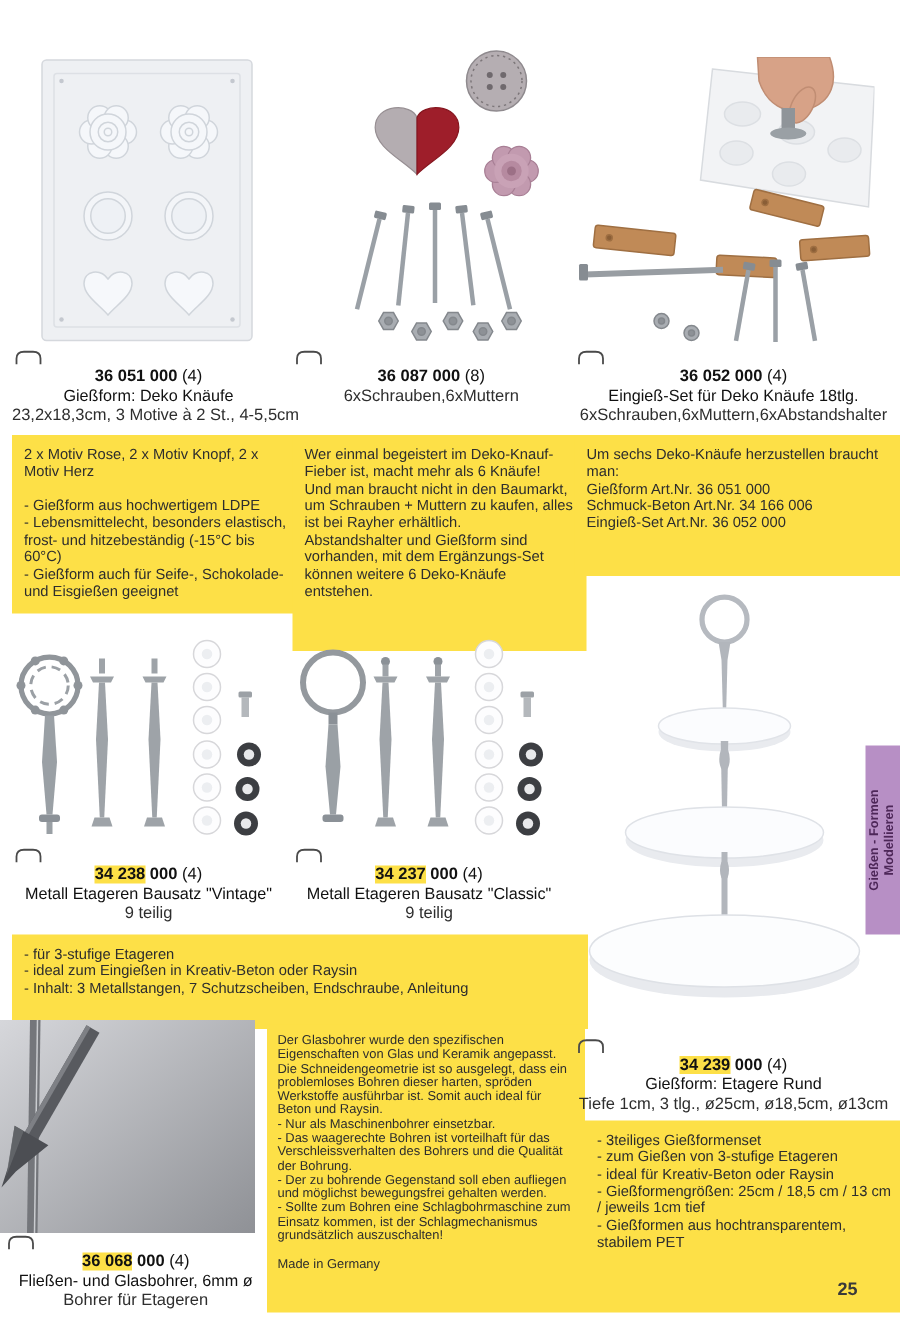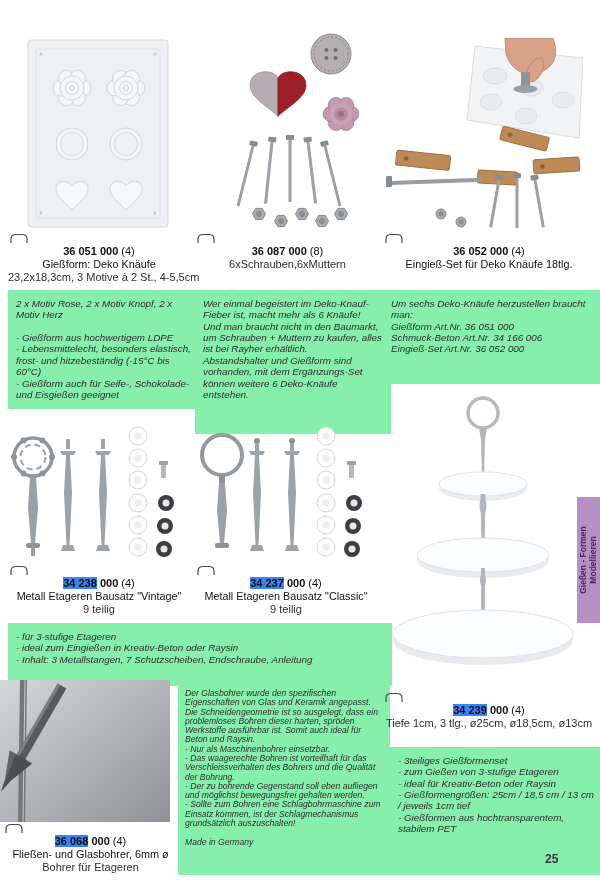--- a/index.html
+++ b/index.html
@@ -8,36 +8,36 @@
   .abs{position:absolute;}
   
   .logo{position:absolute;left:430px;top:4px;width:160px;text-align:right;
         font-family:"DejaVu Serif",serif;font-style:italic;font-weight:bold;
         font-size:25px;letter-spacing:-1px;color:#17171a;}
   .logo .dot{color:#e2001a;font-size:27px;}
   
   .caption{position:absolute;line-height:13px;text-align:center;}
   .hangtab{display:block;margin:0 0 2px 1px;}
   .sku{font-weight:bold;font-size:11px;color:#111;}
-  .sku .hl{background:#3b82f6;}
+  .sku .hl{background:#fde047;}
   .sku .qty{font-weight:normal;}
   .pname{font-weight:normal;font-size:10.8px;white-space:nowrap;color:#111;}
   .pdetails{font-size:11px;white-space:nowrap;color:#2e2e2e;}
   
-  .infobox{position:absolute;background:#86efac;color:#2d2d2d;
+  .infobox{position:absolute;background:#fde047;color:#2d2d2d;
            padding:8px 8px;font-size:9.8px;line-height:1.16;
-           white-space:pre-line;overflow:hidden;font-style:italic;}
+           white-space:pre-line;overflow:hidden;}
   .infobox.small{font-size:8.6px;line-height:1.08;padding:6px 7px;}
   
   .side-tab{position:absolute;left:577px;top:497px;width:23px;height:126px;background:#b78fc5;}
   .side-tab-text{position:absolute;left:526px;top:549px;width:125px;height:22px;
                  transform:rotate(-90deg);transform-origin:center;
                  font-size:8.5px;font-weight:bold;line-height:10px;text-align:center;
                  color:#4d2758;white-space:pre-line;}
-  .pagenum{position:absolute;left:545px;top:852px;width:40px;text-align:left;
+  .pagenum{position:absolute;left:545px;top:852px;width:40px;text-align:center;
            font-size:12px;font-weight:bold;color:#3a3a3a;}
   svg{display:block;}
 </style>
 </head>
 <body>
 
 <div class="page">
 
 
   <svg class="abs" style="left:10px;top:36px" width="175" height="196" viewBox="0 0 175 196">
@@ -229,20 +229,21 @@
     <div class="sku"><span class="hl"></span><span>36 087 000 </span><span class="qty">(8)</span></div>
     <div class="pdetails">6xSchrauben,6xMuttern</div>
   </div>
 
   <div class="caption" style="left:383px;top:233px;width:212px">
     <svg class="hangtab" width="20" height="10" viewBox="0 0 20 10">
         <path d="M2 10 L2 6 Q2 1.5 7 1.5 L13 1.5 Q18 1.5 18 6 L18 10" fill="none" stroke="#4a4a4a" stroke-width="1.2"></path>
       </svg>
     <div class="sku"><span class="hl"></span><span>36 052 000 </span><span class="qty">(4)</span></div>
     <div class="pname">Eingieß-Set für Deko Knäufe 18tlg.</div>
+    <div class="pdetails">6xSchrauben,6xMuttern,6xAbstandshalter</div>
   </div>
 
   <div class="infobox" style="left:8px;top:290px;width:180px;height:103px">2 x Motiv Rose, 2 x Motiv Knopf, 2 x Motiv Herz
 
 - Gießform aus hochwertigem LDPE
 - Lebensmittelecht, besonders elastisch, frost- und hitzebeständig (-15°C bis 60°C)
 - Gießform auch für Seife-, Schokolade- und Eisgießen geeignet</div>
   <div class="infobox" style="left:195px;top:290px;width:180px;height:128px">Wer einmal begeistert im Deko-Knauf-Fieber ist, macht mehr als 6 Knäufe!
 Und man braucht nicht in den Baumarkt, um Schrauben + Muttern zu kaufen, alles ist bei Rayher erhältlich.
 Abstandshalter und Gießform sind vorhanden, mit dem Ergänzungs-Set können weitere 6 Deko-Knäufe entstehen.</div>
@@ -439,20 +440,21 @@
 - Der zu bohrende Gegenstand soll eben aufliegen und möglichst bewegungsfrei gehalten werden.
 - Sollte zum Bohren eine Schlagbohrmaschine zum Einsatz kommen, ist der Schlagmechanismus grundsätzlich auszuschalten!
 
 Made in Germany</div>
 
   <div class="caption" style="left:383px;top:692px;width:212px">
     <svg class="hangtab" width="20" height="10" viewBox="0 0 20 10">
         <path d="M2 10 L2 6 Q2 1.5 7 1.5 L13 1.5 Q18 1.5 18 6 L18 10" fill="none" stroke="#4a4a4a" stroke-width="1.2"></path>
       </svg>
     <div class="sku"><span class="hl">34 239</span><span> 000 </span><span class="qty">(4)</span></div>
+    <div class="pname">Gießform: Etagere Rund</div>
     <div class="pdetails">Tiefe 1cm, 3 tlg., ø25cm, ø18,5cm, ø13cm</div>
   </div>
 
   <div class="infobox" style="left:390px;top:747px;width:201px;height:112px">- 3teiliges Gießformenset
 - zum Gießen von 3-stufige Etageren
 - ideal für Kreativ-Beton oder Raysin
 - Gießformengrößen: 25cm / 18,5 cm / 13 cm / jeweils 1cm tief
 - Gießformen aus hochtransparentem, stabilem PET</div>
 
   <div class="side-tab"></div>

